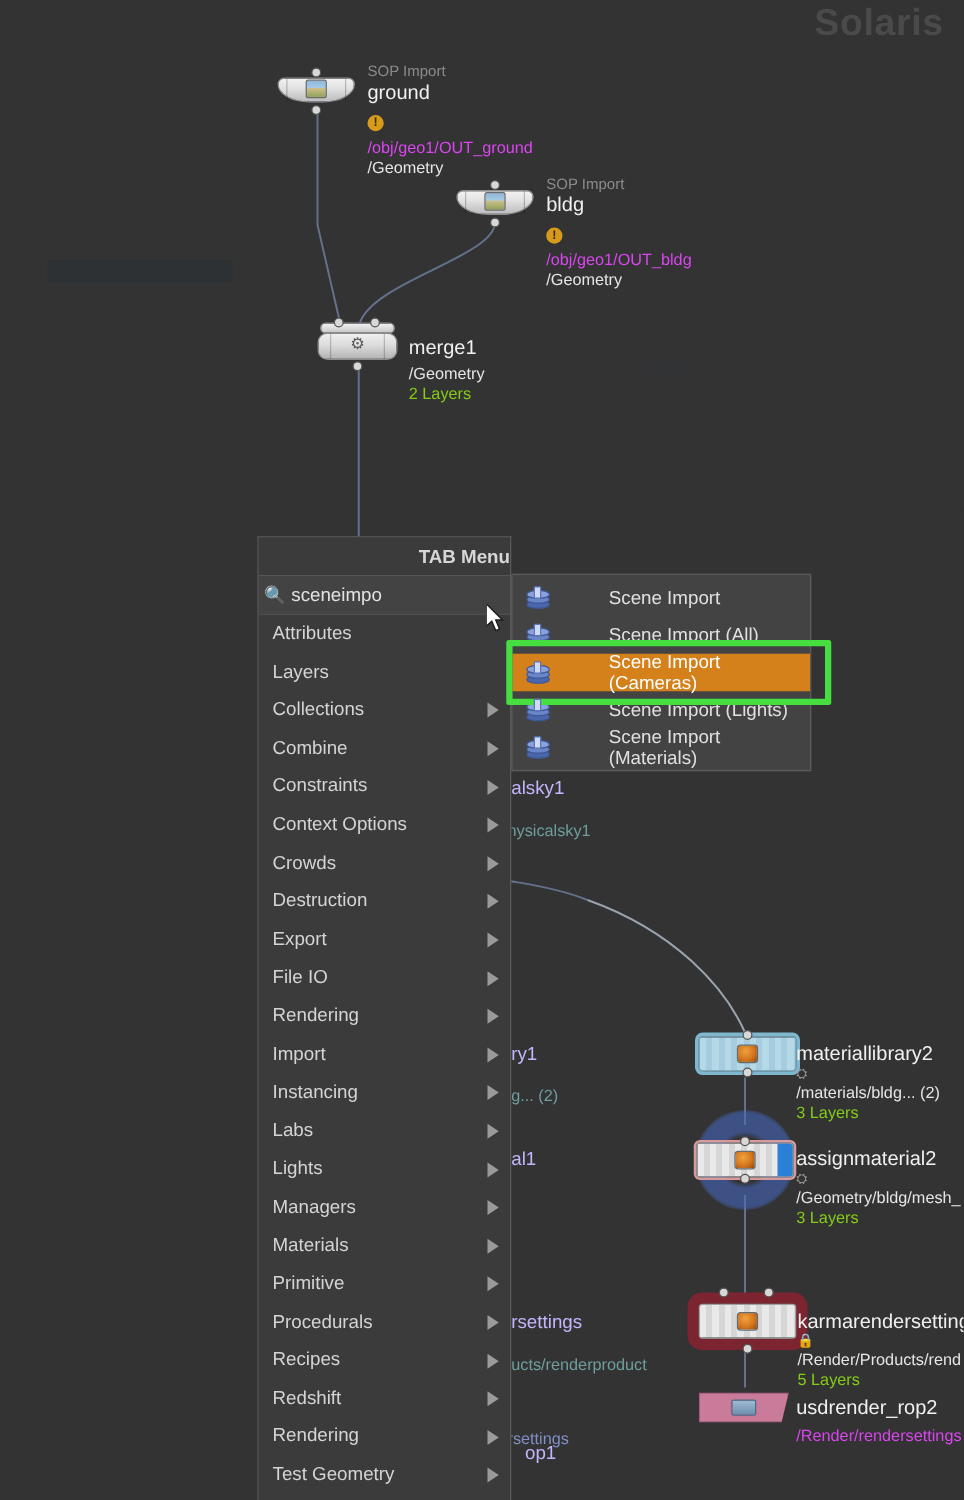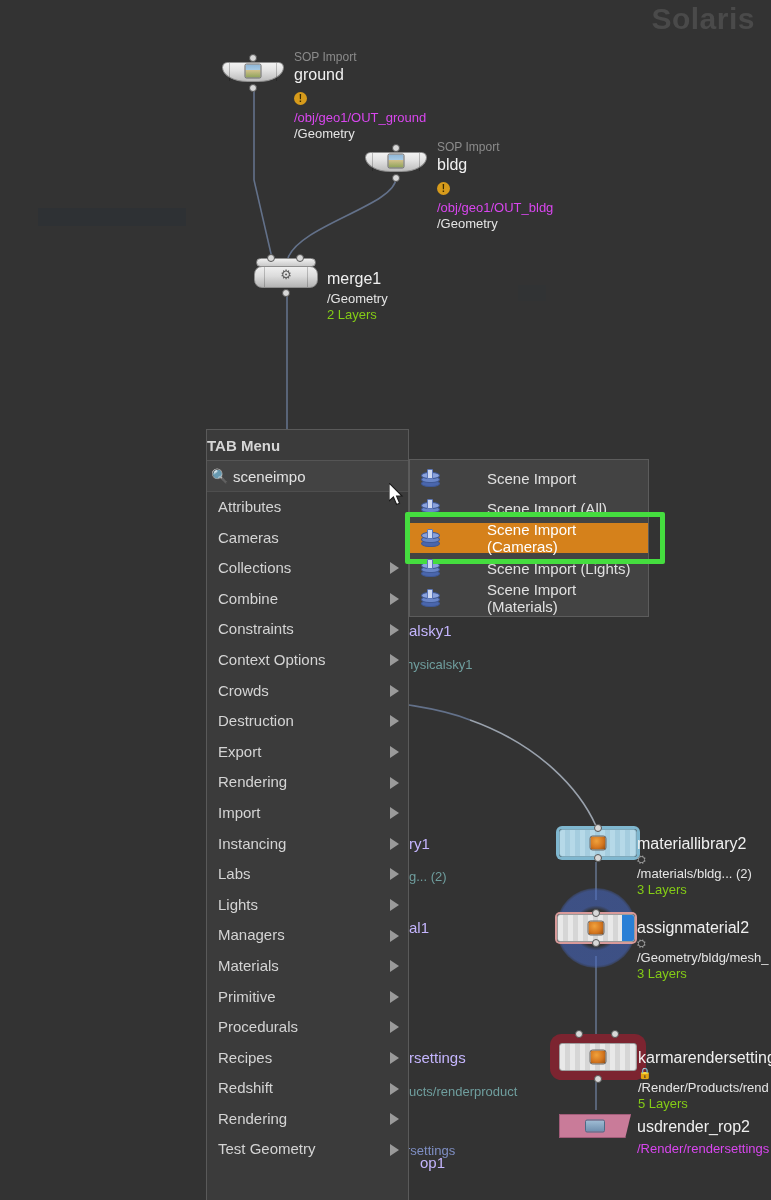--- a/index.html
+++ b/index.html
@@ -125,21 +125,21 @@
   .bgtext.name { color:#c4b5fd; font-size:15px; }
   .bgtext.geo  { color:#6f9e9e; font-size:13px; }
   .bgtext.path { color:#7f8fc4; font-size:13px; }
 
   
   .tabmenu{
     position:absolute; left:206px; top:429px; width:203px; height:771px;
     background:#3b3b3b; border:1px solid #5a5a5a; border-bottom:none;
   }
   .tm-title{
-    height:31px; line-height:31px; text-align:left;
+    height:31px; line-height:31px; text-align:right;
     color:#d6d6d6; font-size:15px; font-weight:bold; background:#3b3b3b;
     border-bottom:1px solid #555;
   }
   .tm-search{
     position:relative; height:31px; background:#434343;
     border-bottom:1px solid #4e4e4e; display:flex; align-items:center;
   }
   .tm-search .sicon{
     width:26px; text-align:center; color:#cfcfcf; font-size:14px;
   }
@@ -318,28 +318,29 @@
   </div>
 
   <div class="tabmenu">
     <div class="tm-title">TAB Menu</div>
     <div class="tm-search">
       <div class="sicon">🔍</div>
       <div class="sval">sceneimpo</div>
     </div>
     <div class="tm-list" id="tm-list">
         <div class="tm-item"><span>Attributes</span></div>
-        <div class="tm-item"><span>Cameras</span></div>
+        <div class="tm-item"><span>Layers</span></div>
         <div class="tm-item"><span>Collections</span><span class="arrow"></span></div>
         <div class="tm-item"><span>Combine</span><span class="arrow"></span></div>
         <div class="tm-item"><span>Constraints</span><span class="arrow"></span></div>
         <div class="tm-item"><span>Context Options</span><span class="arrow"></span></div>
         <div class="tm-item"><span>Crowds</span><span class="arrow"></span></div>
         <div class="tm-item"><span>Destruction</span><span class="arrow"></span></div>
         <div class="tm-item"><span>Export</span><span class="arrow"></span></div>
+        <div class="tm-item"><span>File IO</span><span class="arrow"></span></div>
         <div class="tm-item"><span>Rendering</span><span class="arrow"></span></div>
         <div class="tm-item"><span>Import</span><span class="arrow"></span></div>
         <div class="tm-item"><span>Instancing</span><span class="arrow"></span></div>
         <div class="tm-item"><span>Labs</span><span class="arrow"></span></div>
         <div class="tm-item"><span>Lights</span><span class="arrow"></span></div>
         <div class="tm-item"><span>Managers</span><span class="arrow"></span></div>
         <div class="tm-item"><span>Materials</span><span class="arrow"></span></div>
         <div class="tm-item"><span>Primitive</span><span class="arrow"></span></div>
         <div class="tm-item"><span>Procedurals</span><span class="arrow"></span></div>
         <div class="tm-item"><span>Recipes</span><span class="arrow"></span></div>

